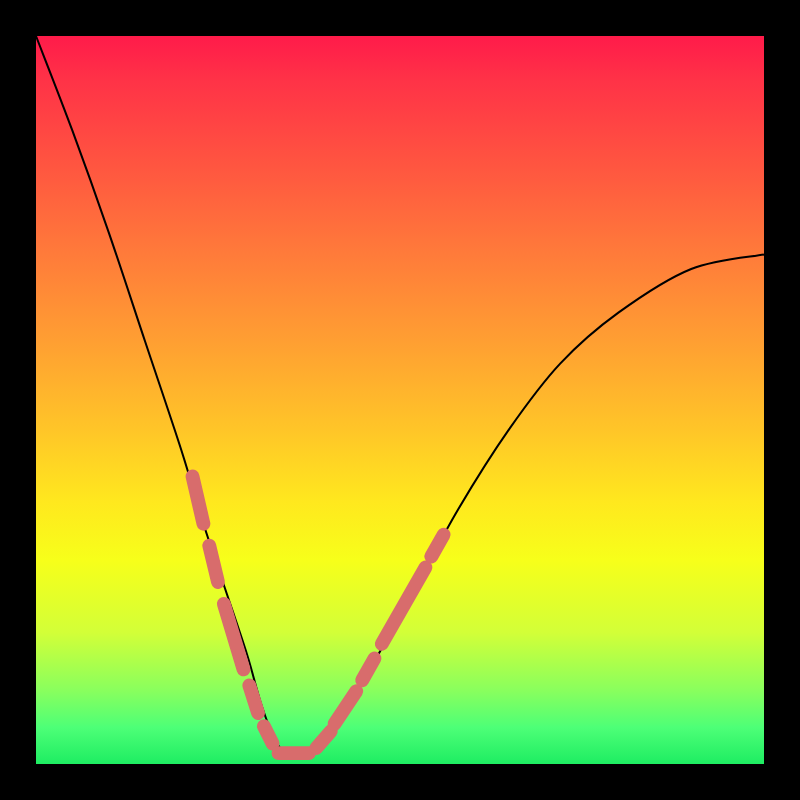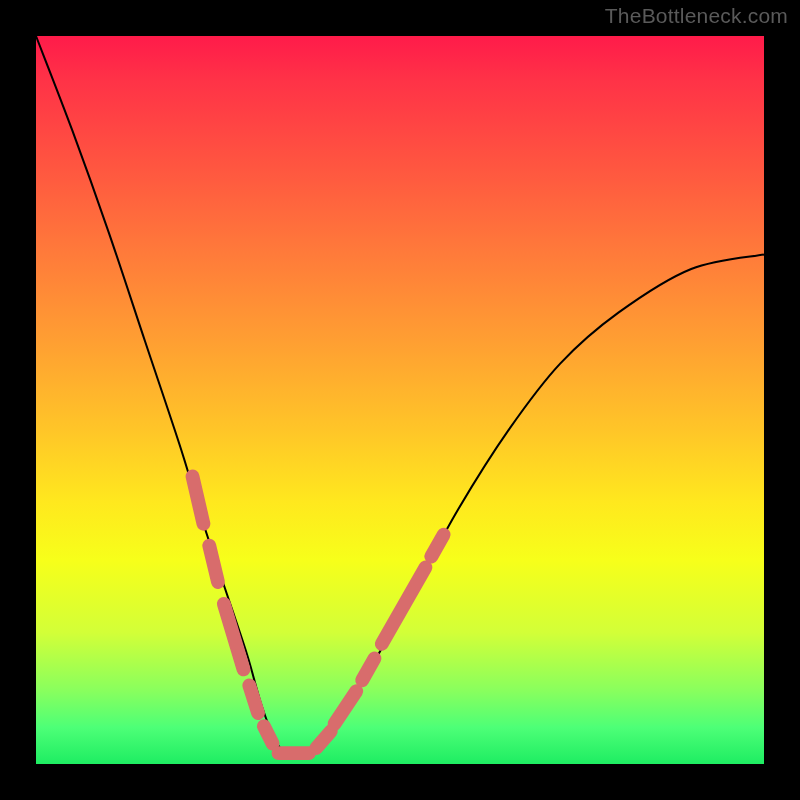--- a/index.html
+++ b/index.html
@@ -55,21 +55,20 @@
     top: 36px;
     width: 728px;
     height: 728px;
     overflow: visible;
   }
 </style>
 </head>
 <body>
 
 <div class="frame">
-  <div class="watermark">TheBottleneck.com</div>
   <div class="plot-bg"></div>
   <svg class="curves" viewBox="0 0 100 100" preserveAspectRatio="none">
     <path id="main-curve" fill="none" stroke="#000000" stroke-width="0.28" vector-effect="non-scaling-stroke-off" d="M 0,0 C 0.8333333333333334,2.1666666666666665 3.333333333333333,8.5 5,13 C 6.666666666666667,17.5 8.333333333333334,22.166666666666664 10,27 C 11.666666666666666,31.833333333333336 13.333333333333334,37.00000000000001 15,42.00000000000001 C 16.666666666666668,47.00000000000001 18.666666666666668,52.833333333333336 20,57 C 21.333333333333332,61.166666666666664 22,63.833333333333336 23,67 C 24,70.16666666666667 25,73 26,76 C 27,79 28.166666666666664,82.33333333333333 28.999999999999996,85 C 29.83333333333333,87.66666666666667 30.333333333333332,90 31,92 C 31.666666666666668,94 32.333333333333336,95.83333333333333 33,97 C 33.666666666666664,98.16666666666667 34.333333333333336,98.66666666666667 35,99 C 35.666666666666664,99.33333333333333 36.166666666666664,99.33333333333333 37,99 C 37.833333333333336,98.66666666666667 39,98.16666666666667 40,97 C 41,95.83333333333333 41.833333333333336,94 43,92 C 44.166666666666664,90 45.5,87.66666666666667 47,85 C 48.5,82.33333333333333 50.16666666666667,79.33333333333333 52,76 C 53.83333333333333,72.66666666666667 55.83333333333333,68.66666666666667 57.99999999999999,65 C 60.16666666666666,61.333333333333336 62.666666666666664,57.333333333333336 65,54 C 67.33333333333333,50.666666666666664 69.5,47.66666666666666 72,44.99999999999999 C 74.5,42.33333333333333 77,40.166666666666664 80,38 C 83,35.833333333333336 86.66666666666667,33.333333333333336 90,32 C 93.33333333333333,30.666666666666668 98.33333333333333,30.333333333333332 100,30"></path>
     <g id="marker-group">
         <line x1="21.5" y1="60.5" x2="23" y2="67" stroke="#d86c6c" stroke-width="1.9" stroke-linecap="round"></line>
         <line x1="23.8" y1="70" x2="25" y2="75" stroke="#d86c6c" stroke-width="1.9" stroke-linecap="round"></line>
         <line x1="25.8" y1="78" x2="28.499999999999996" y2="87" stroke="#d86c6c" stroke-width="1.9" stroke-linecap="round"></line>
         <line x1="29.299999999999997" y1="89.2" x2="30.5" y2="93" stroke="#d86c6c" stroke-width="1.9" stroke-linecap="round"></line>
         <line x1="31.3" y1="94.8" x2="32.5" y2="97.2" stroke="#d86c6c" stroke-width="1.9" stroke-linecap="round"></line>
         <line x1="33.3" y1="98.5" x2="37.5" y2="98.5" stroke="#d86c6c" stroke-width="1.9" stroke-linecap="round"></line>

